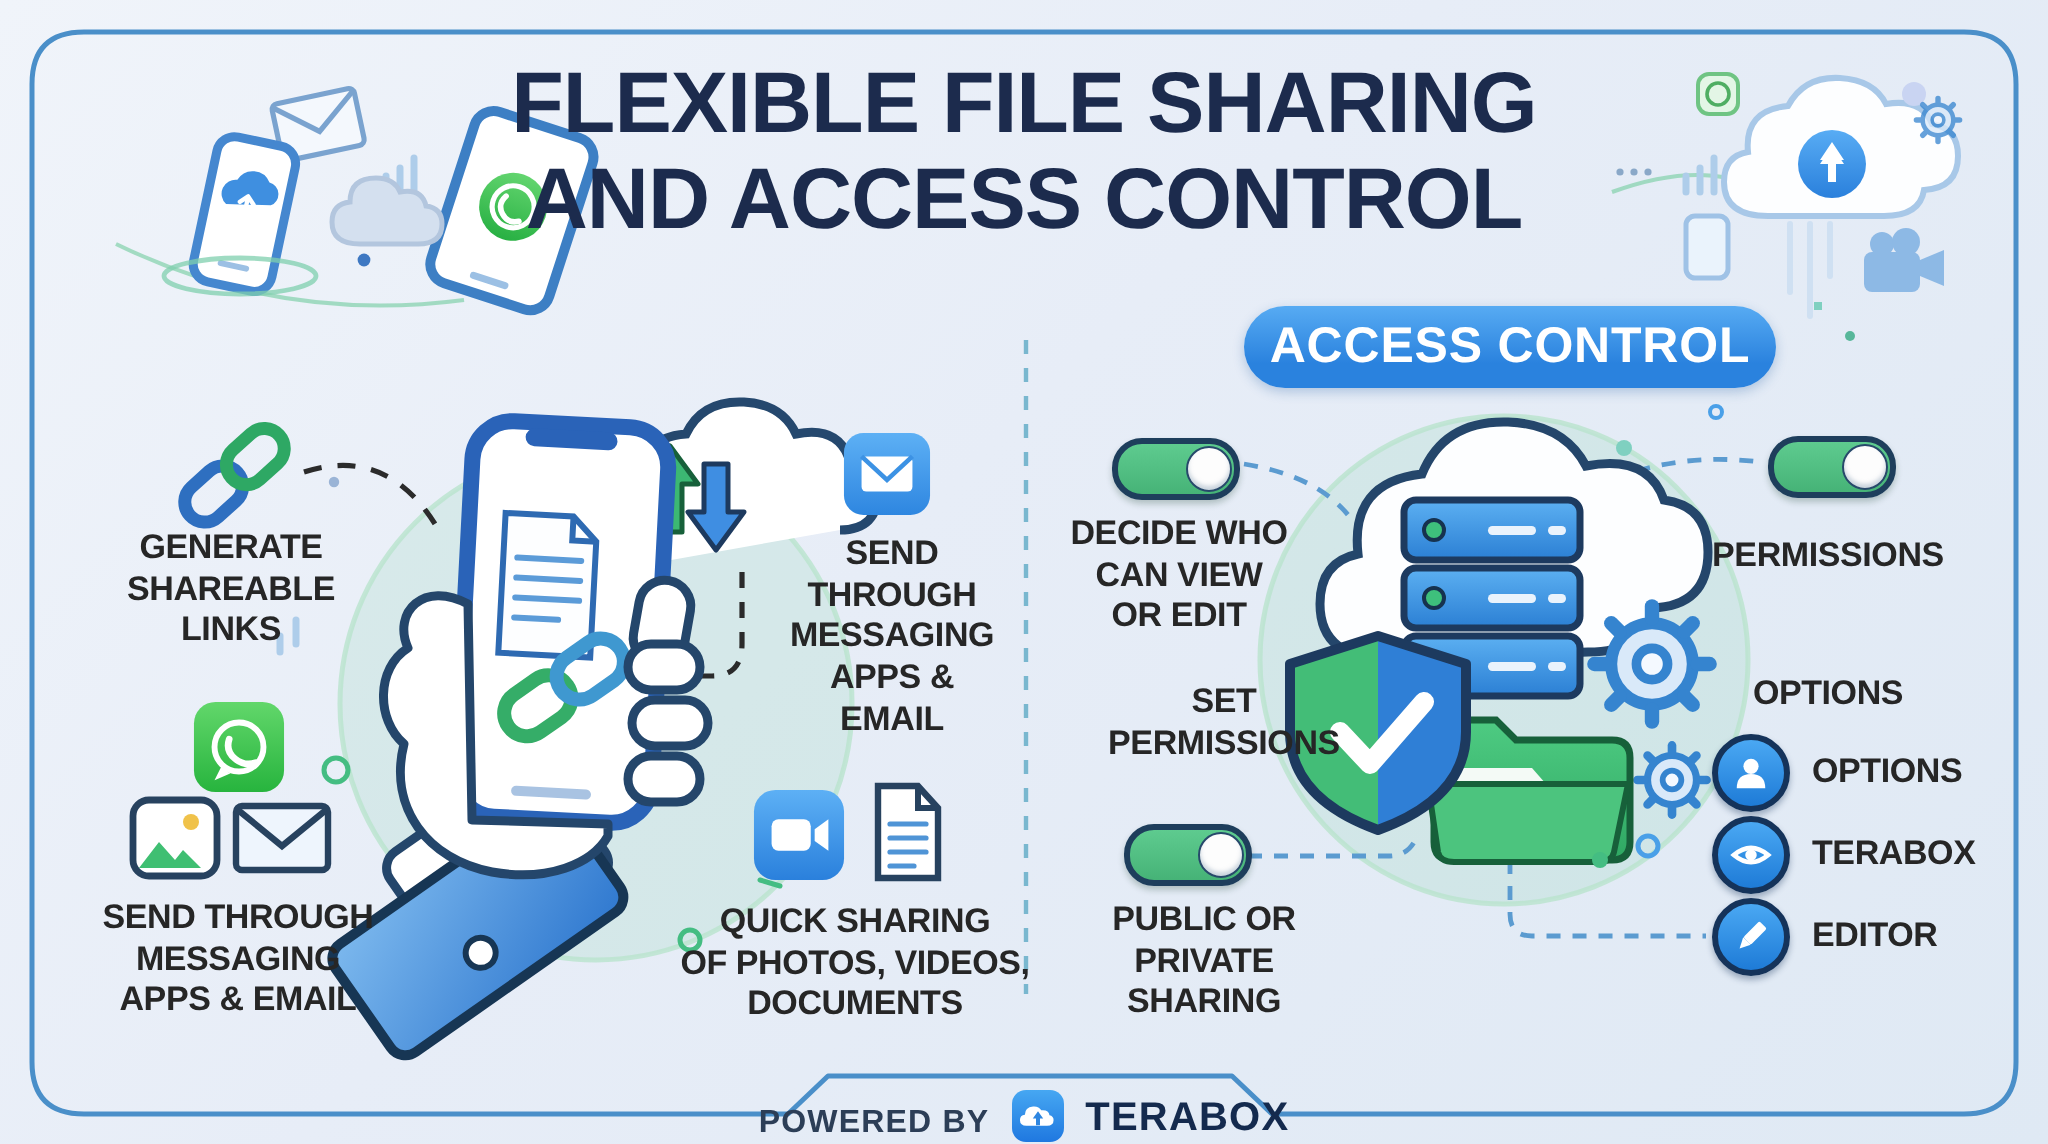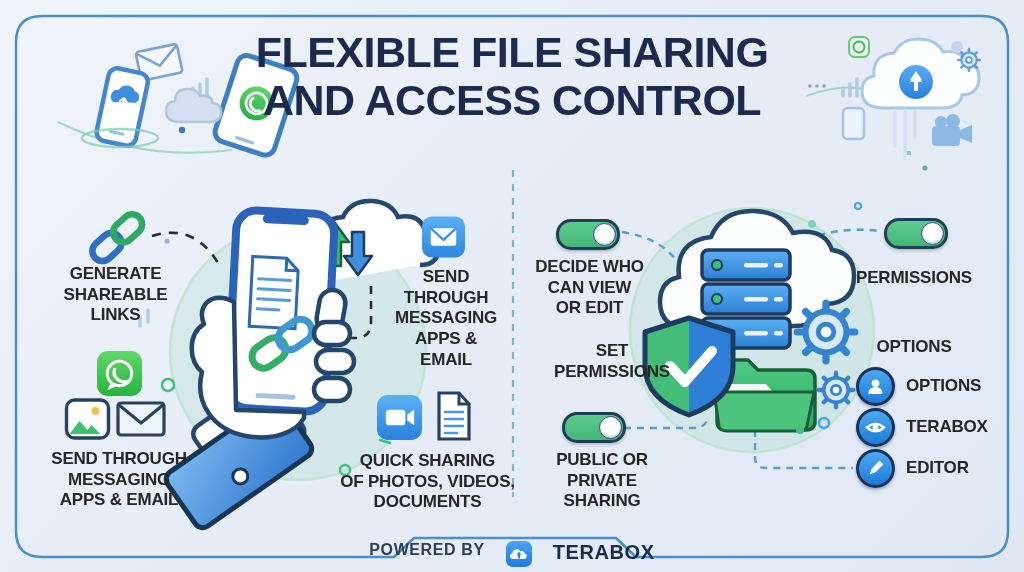--- a/index.html
+++ b/index.html
@@ -39,21 +39,21 @@
   .role-row{position:absolute;display:flex;align-items:center;gap:11px;height:40px;}
   .role-circle{
     width:33px;height:33px;border-radius:50%;flex:0 0 auto;
     background:linear-gradient(180deg,#4aa8f3,#1e7bd7);
     border:3px solid #15335a;display:flex;align-items:center;justify-content:center;
     box-shadow:0 2px 3px rgba(20,50,90,.35);
   }
   .role-label{font-weight:bold;font-size:17px;color:#262626;letter-spacing:-0.2px;}
   .footer{
     position:absolute;left:0;right:0;top:541px;height:30px;
-    display:flex;align-items:flex-start;justify-content:center;gap:21px;
+    display:flex;align-items:flex-end;justify-content:center;gap:11px;
   }
   .powered{font-size:16px;font-weight:600;color:#2c3e57;letter-spacing:0.6px;}
   .brand{font-size:20px;font-weight:bold;color:#142a4e;letter-spacing:0.6px;}
 </style>
 </head>
 <body>
 
 <div class="stage">
 
   <svg class="art" width="1024" height="572" viewBox="0 0 1024 572">
@@ -279,20 +279,21 @@
       <circle cx="812" cy="224" r="4" fill="#7fd0c0"></circle>
       <circle cx="858" cy="206" r="3" fill="none" stroke="#4aa0e8" stroke-width="2"></circle>
     </g>
   </svg>
 
   <div class="title">
     <div>FLEXIBLE FILE SHARING</div>
     <div>AND ACCESS CONTROL</div>
   </div>
 
+  <div class="pill access">ACCESS CONTROL</div>
 
   <div class="icon" style="left:88px;top:208px;">
     <svg width="60" height="58" viewBox="-30 -29 60 58">
       <g transform="rotate(-42)">
         <rect x="-31" y="-10" width="32" height="20" rx="10" fill="none" stroke="#2e6fc0" stroke-width="6.5"></rect>
         <rect x="-3" y="-10" width="32" height="20" rx="10" fill="none" stroke="#2ea864" stroke-width="6.5"></rect>
       </g>
     </svg>
   </div>
   <div class="label" style="left:53px;top:264px;width:125px;">GENERATE

